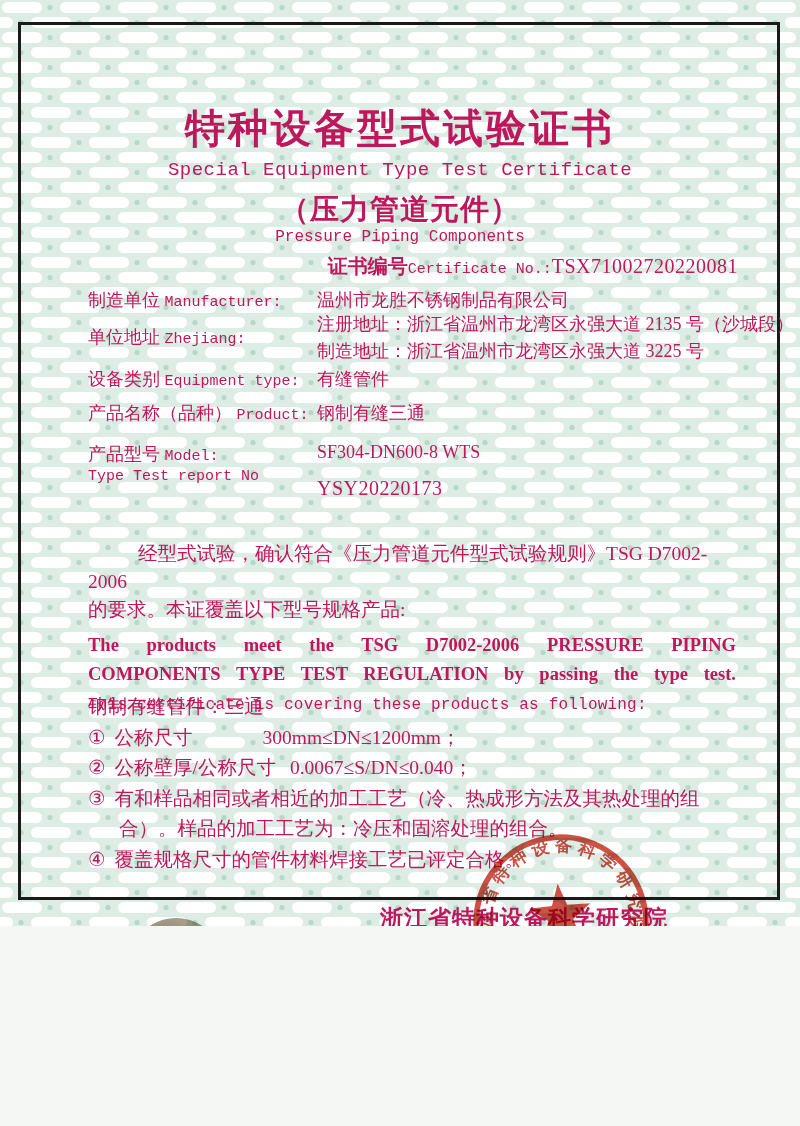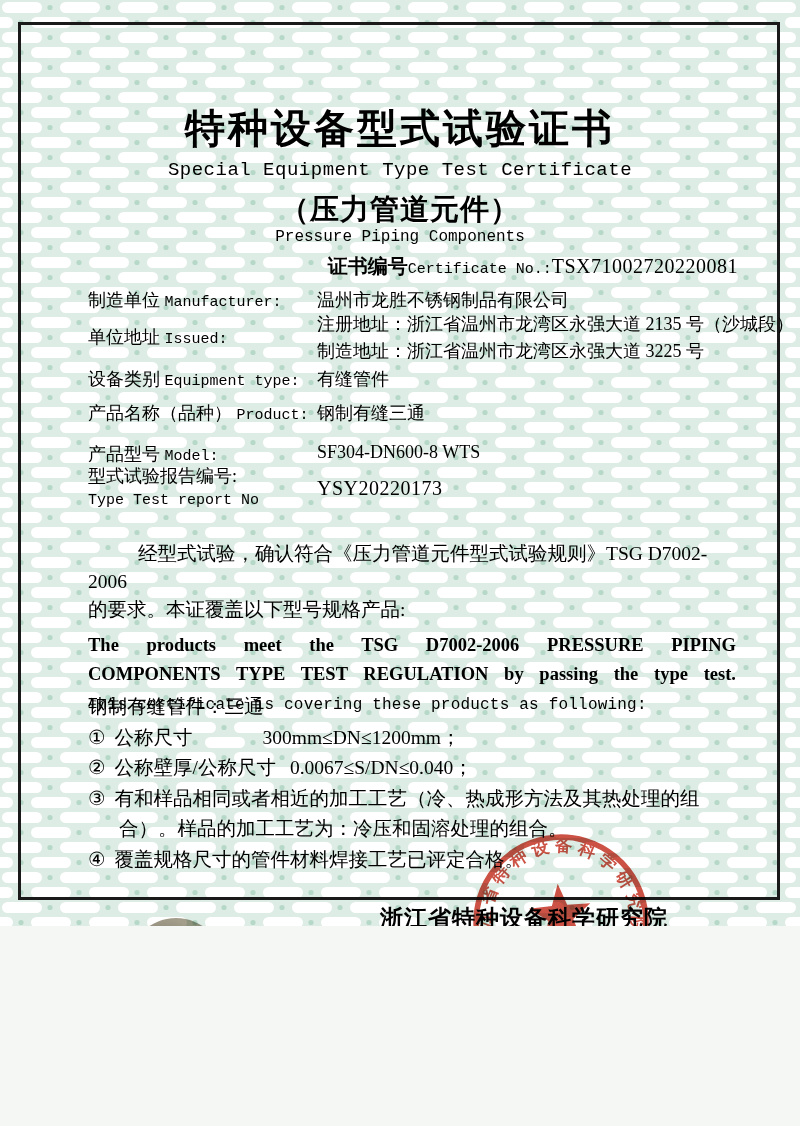--- a/index.html
+++ b/index.html
@@ -1,18 +1,18 @@
 <!DOCTYPE html>
 <html><head>
 <meta charset="utf-8">
 <style>
   html,body{margin:0;padding:0;background:#f4f7f4;}
   .page{
     position:relative;width:800px;height:926px;overflow:hidden;
-    font-family:"Liberation Serif",serif;color:#000000;
+    font-family:"Liberation Serif",serif;color:#be185d;
     -webkit-font-smoothing:antialiased;
   }
   .bg{position:absolute;left:0;top:0;width:800px;height:1126px;}
   .frame{position:absolute;left:18px;top:22px;right:20px;bottom:26px;border:3px solid #1a1a1a;}
 
   .abs{position:absolute;}
   .center{left:0;width:800px;text-align:center;}
   .mono{font-family:"Liberation Mono","DejaVu Sans Mono",monospace;}
 
   .title-cn{top:101px;font-size:40px;font-weight:bold;letter-spacing:3px;}
@@ -103,21 +103,21 @@
 
   <div class="frow r1">
     <span>制造单位</span>
     <span class="fle mono">Manufacturer:</span>
     <span class="fv">温州市龙胜不锈钢制品有限公司</span>
   </div>
 
   <div class="frow r2">
     <div class="flabel">
       <span>单位地址</span>
-      <span class="fle mono">Issued:</span>
+      <span class="fle mono">Zhejiang:</span>
     </div>
     <div class="fv">
       <div>注册地址：浙江省温州市龙湾区永强大道 2135 号（沙城段）</div>
       <div>制造地址：浙江省温州市龙湾区永强大道 3225 号</div>
     </div>
   </div>
 
   <div class="frow r4">
     <span>产品名称（品种）</span>
     <span class="fle mono">Product:</span>
@@ -131,21 +131,20 @@
   </div>
 
   <div class="frow r5">
     <span>产品型号</span>
     <span class="fle mono">Model:</span>
     <span class="fv">SF304-DN600-8 WTS</span>
   </div>
 
   <div class="frow r6">
     <div class="flabel">
-      <div class="l1">型式试验报告编号:</div>
       <div class="l2 mono">Type Test report No</div>
     </div>
     <span class="fv">YSY20220173</span>
   </div>
 
   <div class="statement">
     <div class="st-cn first">经型式试验，确认符合《压力管道元件型式试验规则》TSG D7002-2006</div>
     <div class="st-cn">的要求。本证覆盖以下型号规格产品:</div>
     <div class="st-en-b gap">The products meet the TSG D7002-2006 PRESSURE PIPING</div>
     <div class="st-en-b">COMPONENTS TYPE TEST REGULATION by passing the type test.</div>

